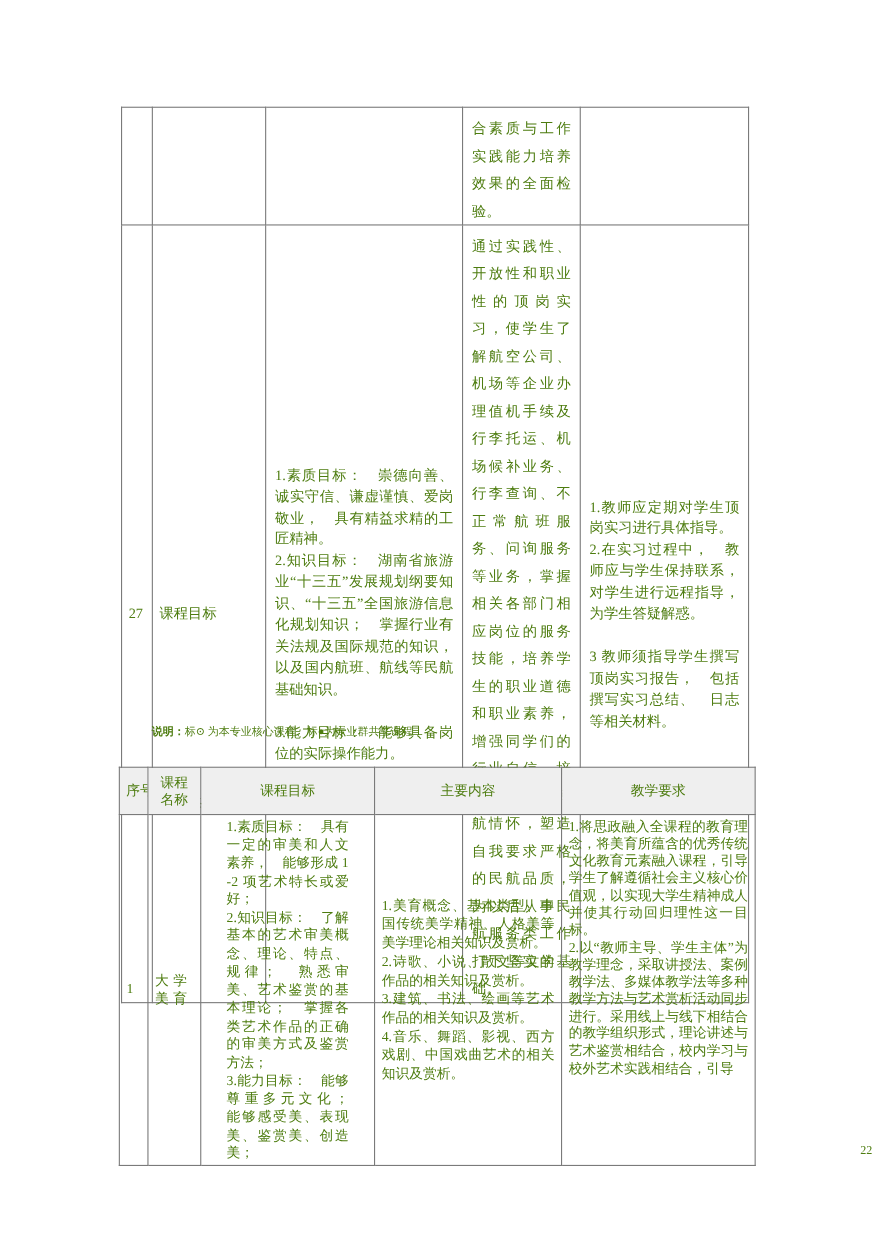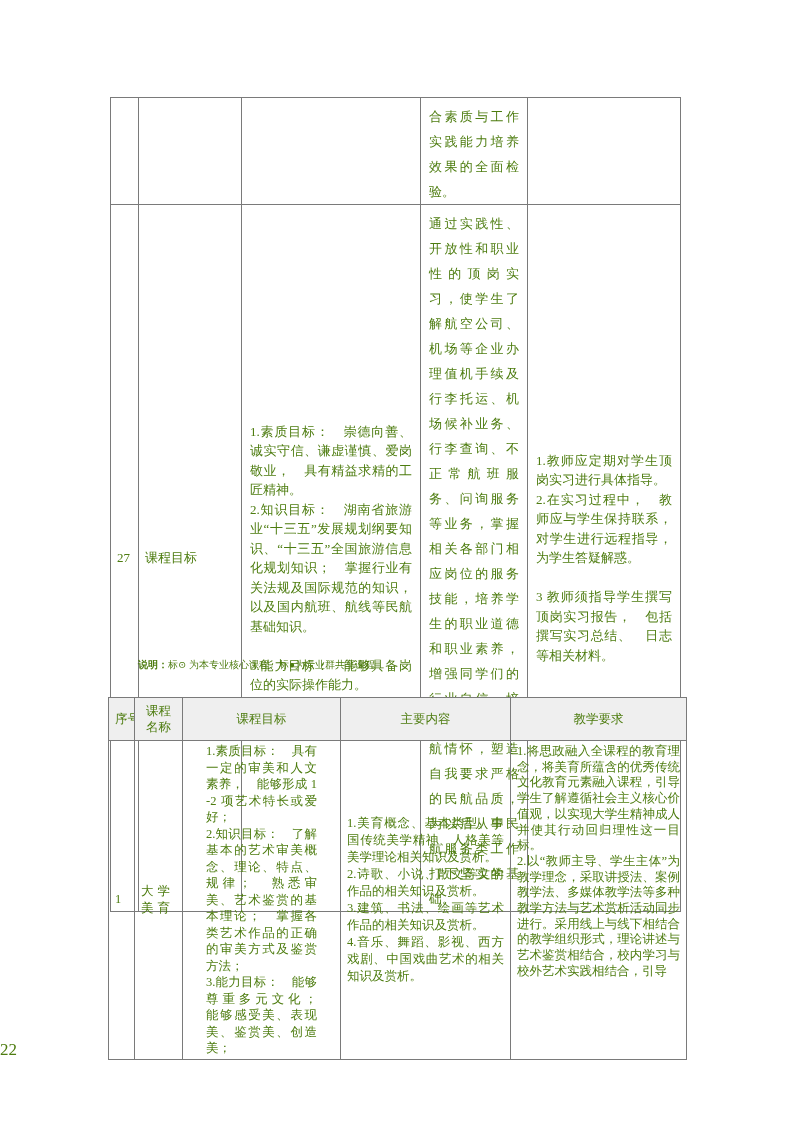--- a/index.html
+++ b/index.html
@@ -42,21 +42,21 @@
   .t-elect { position: absolute; left: 108px; top: 697px; width: 578px; }
   .t-elect thead td { height: 38px; text-align: center; background: #efefef; line-height: 16px; padding: 2px 4px; }
   .t-elect .row-data { height: 244px; }
   .hdr-stack { width: 2.3em; margin: 0 auto; white-space: normal; }
   .cell-obj-e { line-height: 16.5px; text-align: justify; vertical-align: middle; padding: 2px 23px; }
   .cell-content-e { line-height: 17px; text-align: justify; vertical-align: middle; padding: 2px 6px; margin-left: 32px; }
   .cell-req-e { line-height: 15.7px; text-align: justify; vertical-align: top; padding: 3px 6px 0 6px; margin-left: 28px; }
   .clip { max-height: 240px; overflow: hidden; }
   .course-name { letter-spacing: 4px; line-height: 17px; }
 
-  .page-number { position: absolute; left: 0; width: 100%; top: 1040px; text-align: left; font-size: 17px; }
+  .page-number { position: absolute; left: 0; width: 100%; top: 1040px; text-align: right; font-size: 11px; }
 </style>
 </head>
 <body>
 
 <div class="page">
 
   <table class="t-top">
     <colgroup>
       <col style="width:28px">
         <col style="width:103px">

